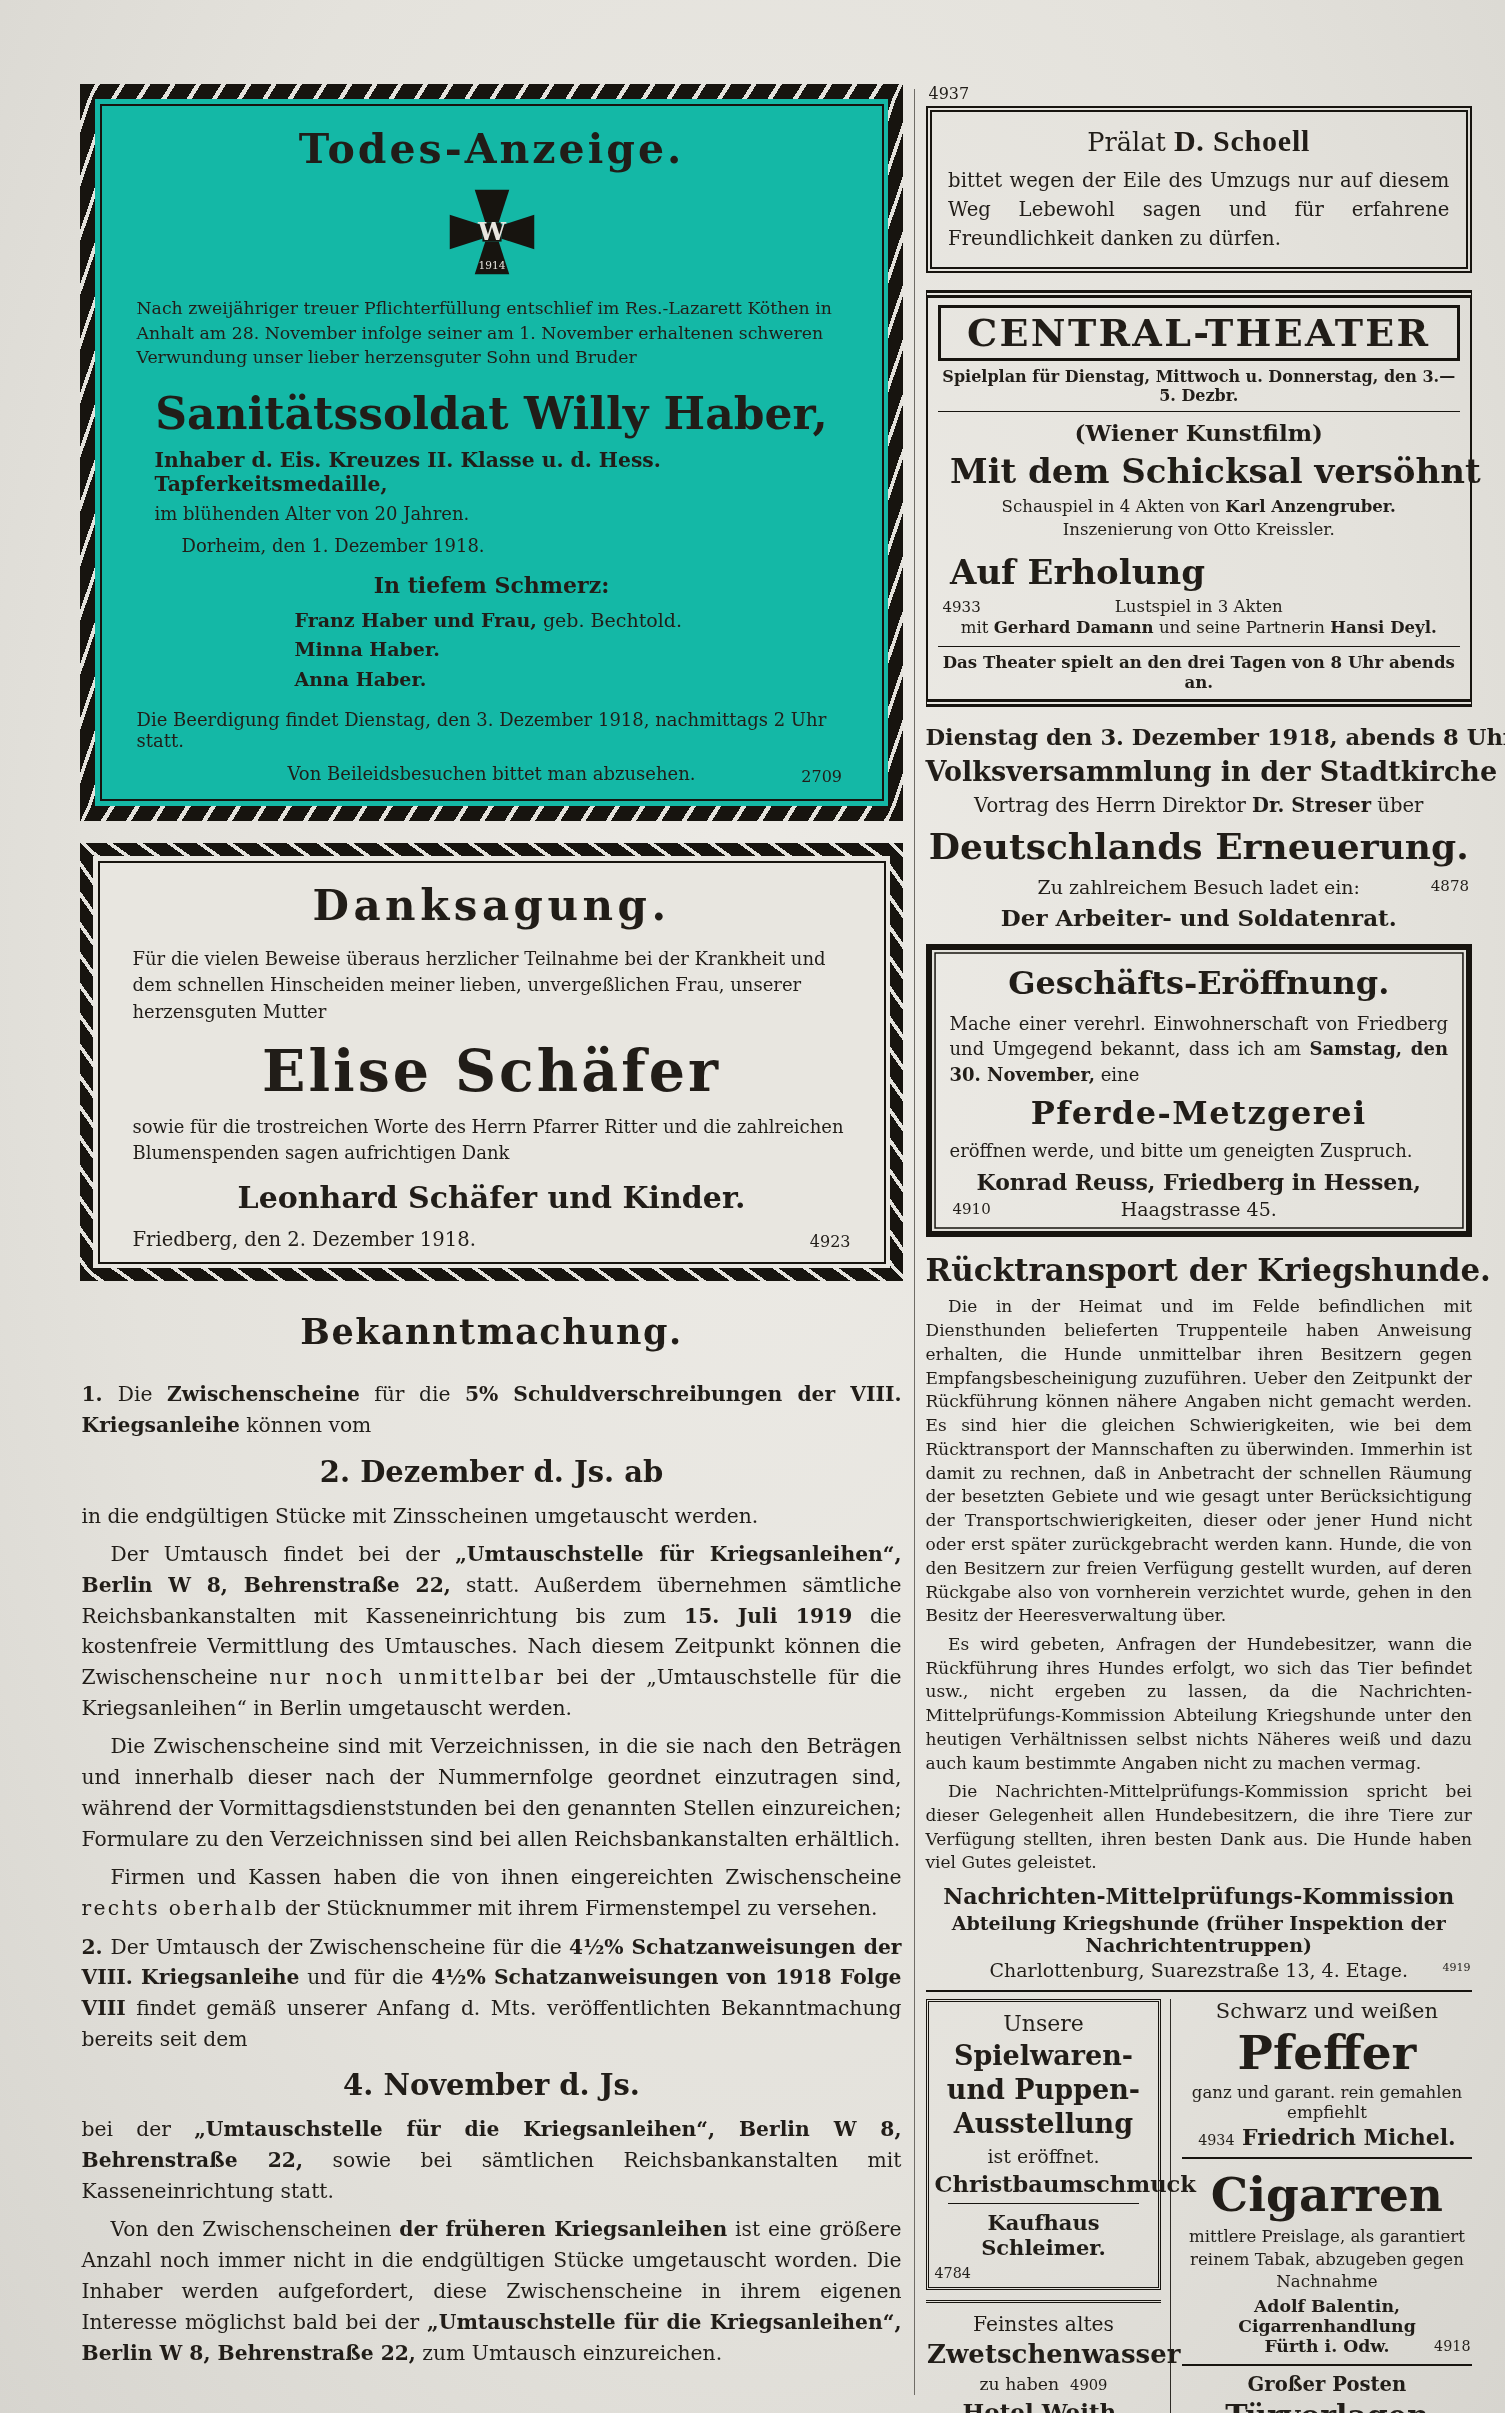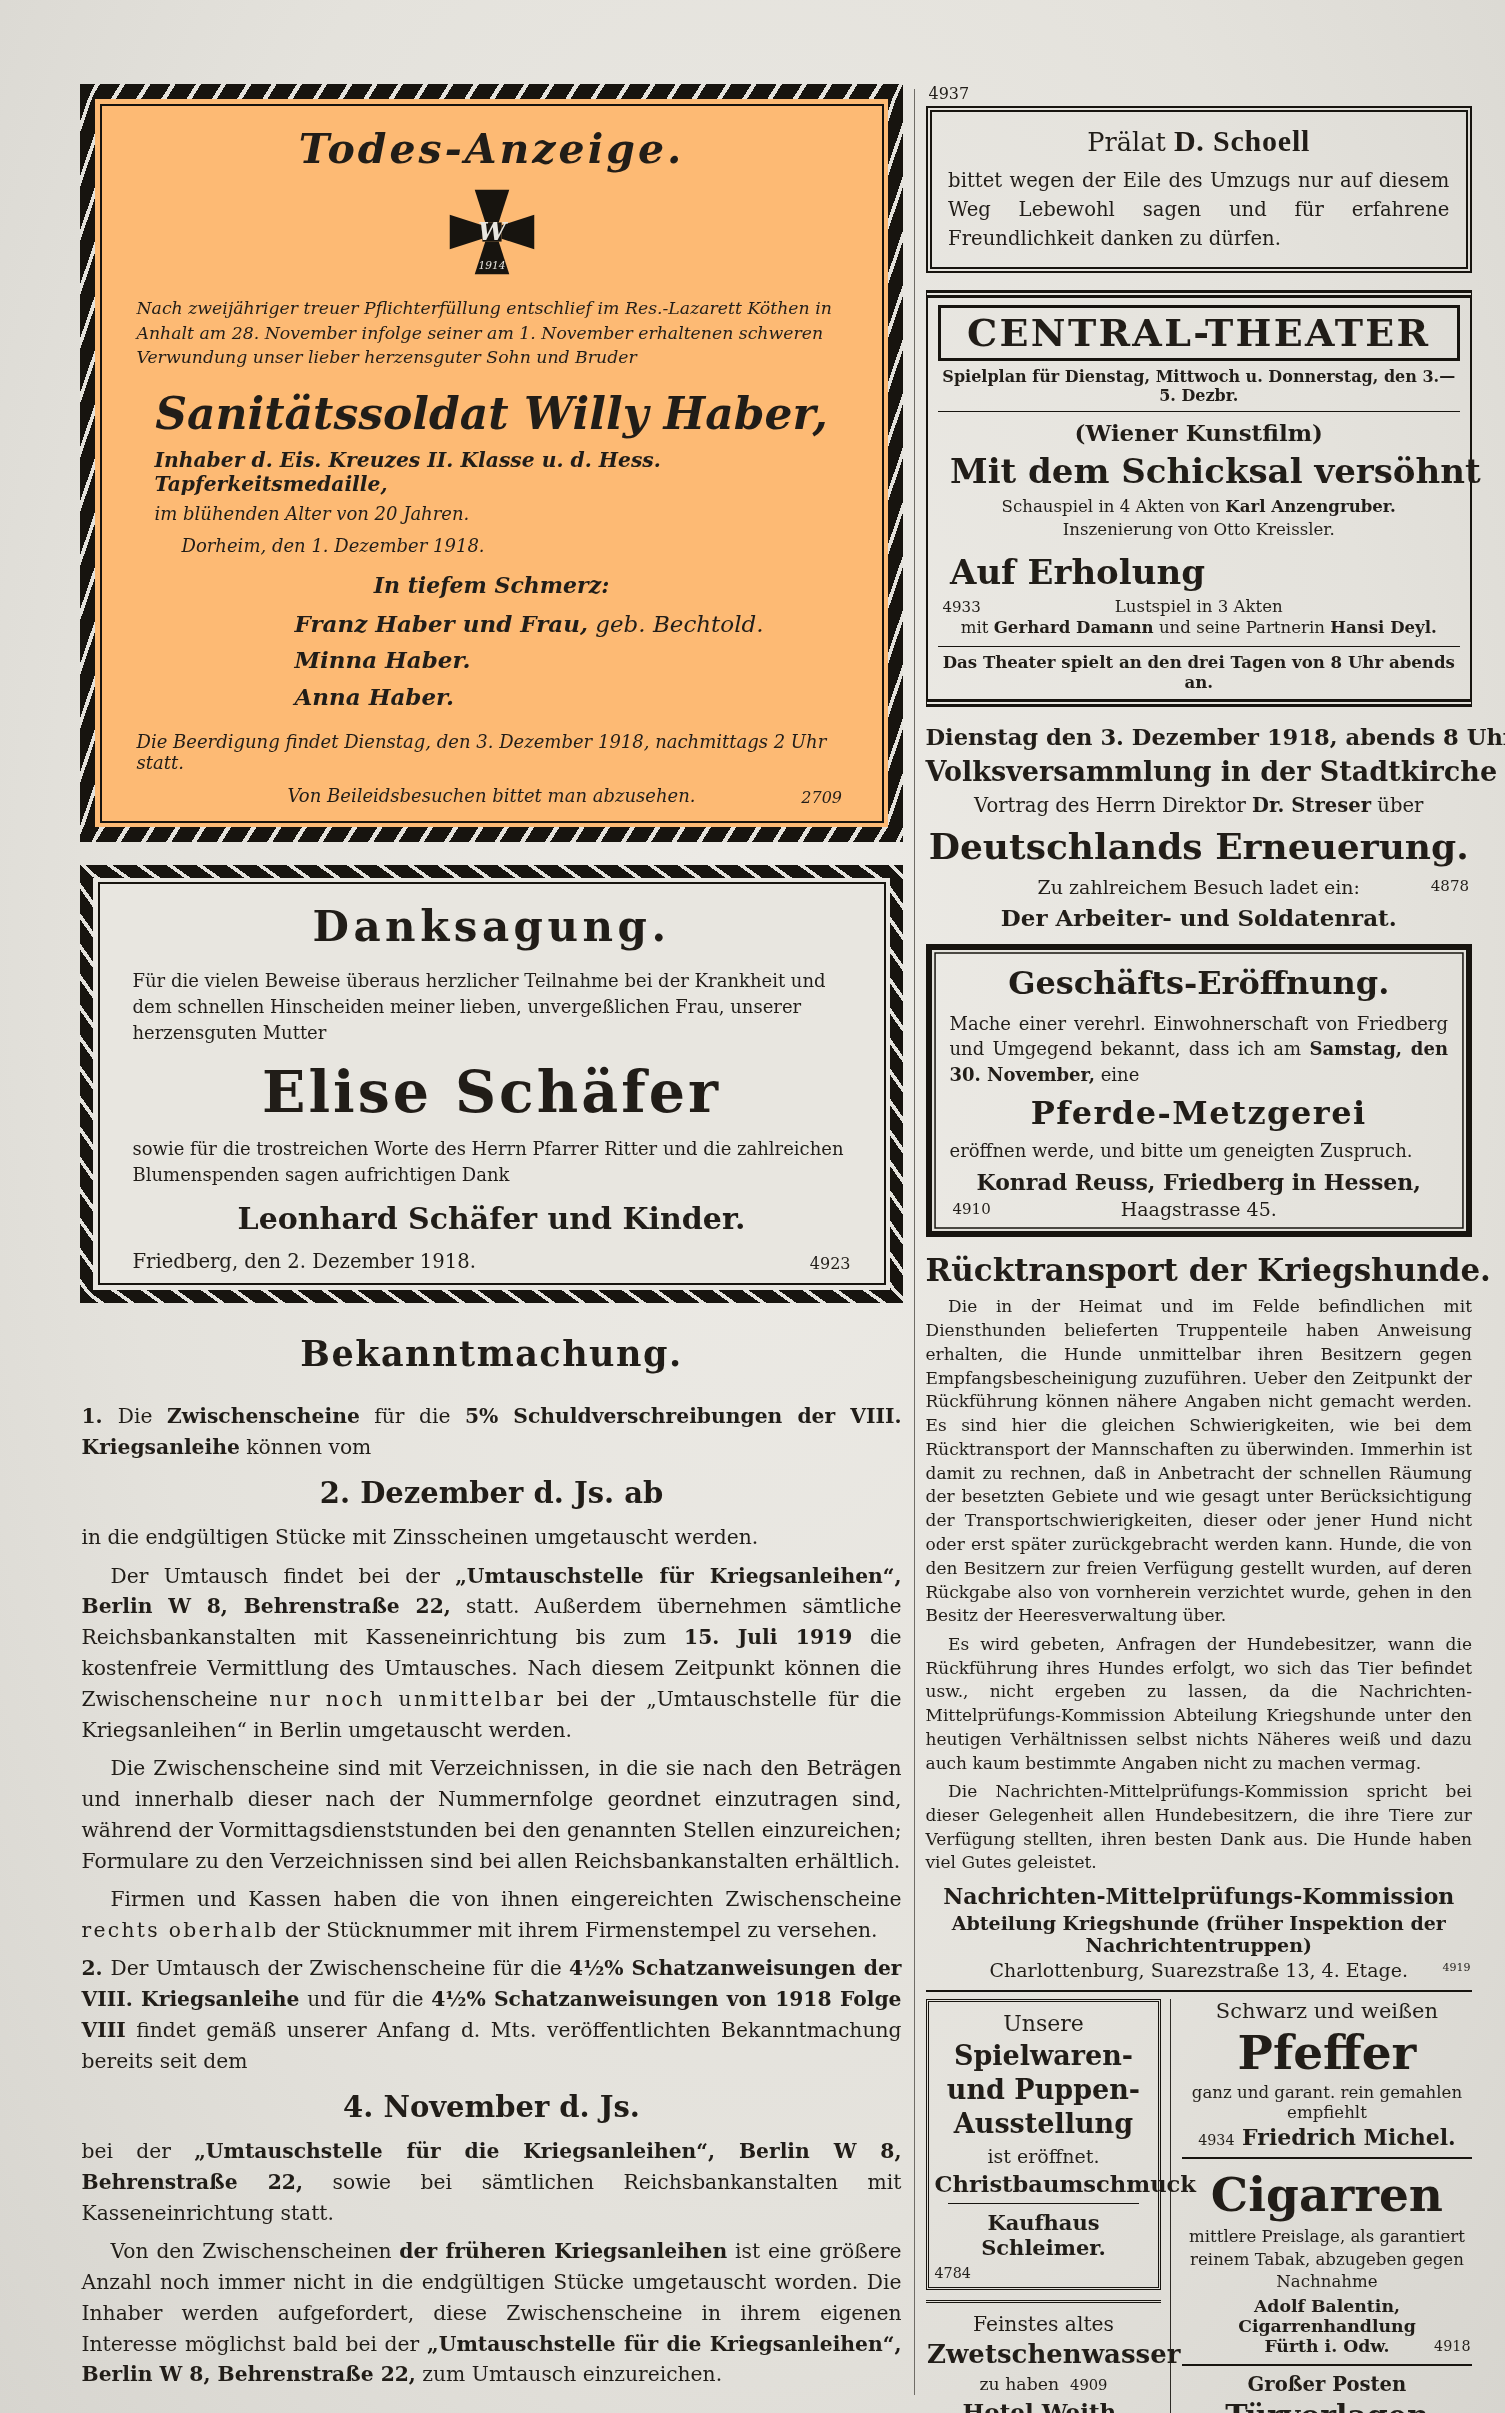--- a/index.html
+++ b/index.html
@@ -15,36 +15,36 @@
   .col-rule { width:1.5px; background:#6f6c66; margin-top:4.5px; }
   .col-right { flex:1; min-width:0; }
   .b { font-weight:bold; }
   .sp { letter-spacing:2.3px; }
   .num { font-size:0.85em; }
 
   
   .todes-box {
     border:15px solid #17140f;
     border-image: repeating-linear-gradient(115deg, #17140f 0 18px, #e4e2dc 18px 22.6px) 20;
-    padding:4.5px; margin-bottom:22.6px; background:#fdba74;font-style:italic;
+    padding:4.5px; margin-bottom:22.6px; background:#14b8a6;
   }
   .todes-inner { border:2.3px solid #17140f; padding:19.6px 35px 15px; min-height:593px; }
   .todes-title { text-align:center; font-size:41px; font-weight:bold; letter-spacing:3px; margin-bottom:10.5px; }
   .cross-wrap { text-align:center; margin-bottom:13.5px; }
   .cross-svg { width:96px; height:96px; }
   .cross-svg polygon, .cross-svg rect { fill:#17140f; }
   .cross-w { fill:#e8e6e0; font-size:26px; font-weight:bold; text-anchor:middle; font-family:"DejaVu Serif",serif; }
   .cross-year { fill:#e8e6e0; font-size:11px; text-anchor:middle; font-family:"DejaVu Serif",serif; }
   .todes-intro { font-size:17.3px; line-height:1.42; margin-bottom:18px; }
   .todes-name { text-align:center; font-size:44px; font-weight:bold; margin-bottom:9px; white-space:nowrap; }
   .todes-honors { font-size:20.3px; font-weight:bold; margin:0 0 7.5px 18px; }
   .todes-age { font-size:18px; margin:0 0 10.5px 18px; }
   .todes-place { font-size:18px; margin:0 0 16.6px 45px; }
   .todes-grief { text-align:center; font-size:22px; font-weight:bold; margin-bottom:7.5px; }
-  .mourner { font-size:23px; line-height:1.55; margin-left:158px; }
+  .mourner { font-size:19px; line-height:1.55; margin-left:158px; }
   .todes-funeral { font-size:18px; margin-top:15px; }
   .todes-note-row { position:relative; text-align:center; font-size:18px; margin-top:12px; }
   .todes-note-num { position:absolute; right:4.5px; bottom:-1.5px; font-size:16px; }
 
   
   .dank-box {
     border:13.5px solid #17140f;
     border-image: repeating-linear-gradient(45deg, #17140f 0 16.6px, #e4e2dc 16.6px 21px) 18;
     padding:4.5px; margin-bottom:25.6px; background:#e8e6e0;
   }

